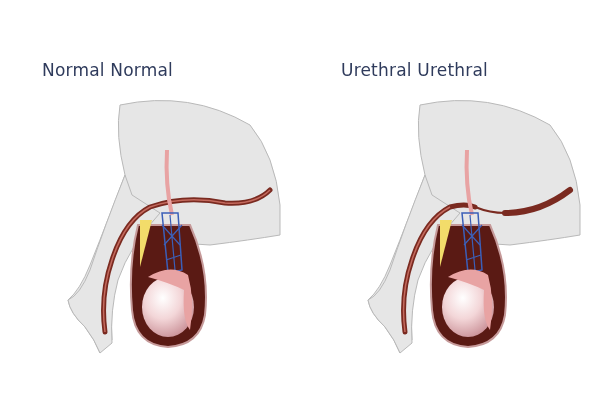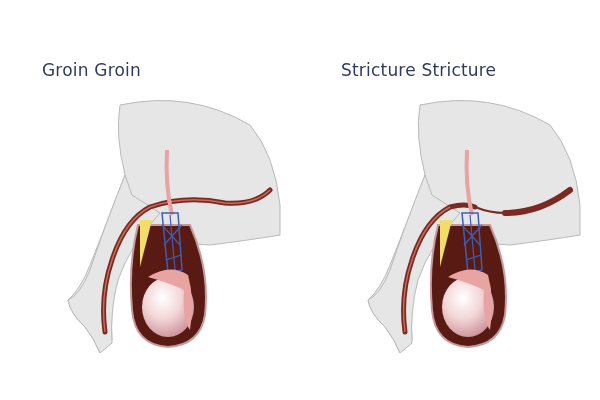--- a/index.html
+++ b/index.html
@@ -4,22 +4,22 @@
 <style>
   html,body{margin:0;padding:0;background:#ffffff;}
   body{width:600px;height:400px;position:relative;overflow:hidden;font-family:"DejaVu Sans","Liberation Sans",sans-serif;}
   .title{position:absolute;top:60px;font-size:17px;color:#2f3b5c;letter-spacing:0.2px;}
   .panel{position:absolute;top:95px;width:300px;height:300px;}
   svg{display:block;}
 </style>
 </head>
 <body>
 
-<div class="title" style="left:42px;">Groin Groin</div>
-<div class="title" style="left:341px;">Stricture Stricture</div>
+<div class="title" style="left:42px;">Normal Normal</div>
+<div class="title" style="left:341px;">Urethral Urethral</div>
 
 <div class="panel" style="left:0;">
 <svg width="300" height="300" viewBox="0 0 300 300">
   <defs>
     <radialGradient id="bodyg" cx="0.55" cy="0.2" r="0.7">
       <stop offset="0" stop-color="#e2e2e2"></stop>
           <stop offset="0.8" stop-color="#e8e8e8"></stop>
           <stop offset="1" stop-color="#ffffff"></stop>
     </radialGradient>
     <radialGradient id="testg" cx="0.4" cy="0.35" r="0.7">

